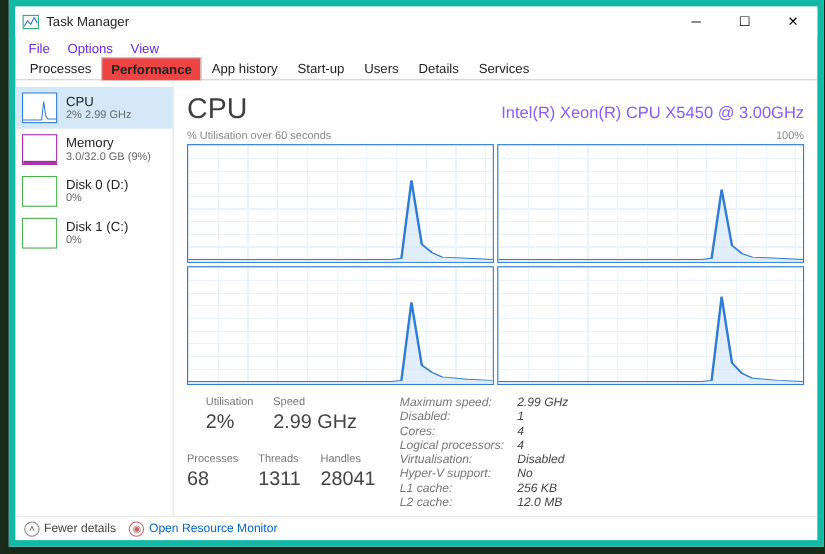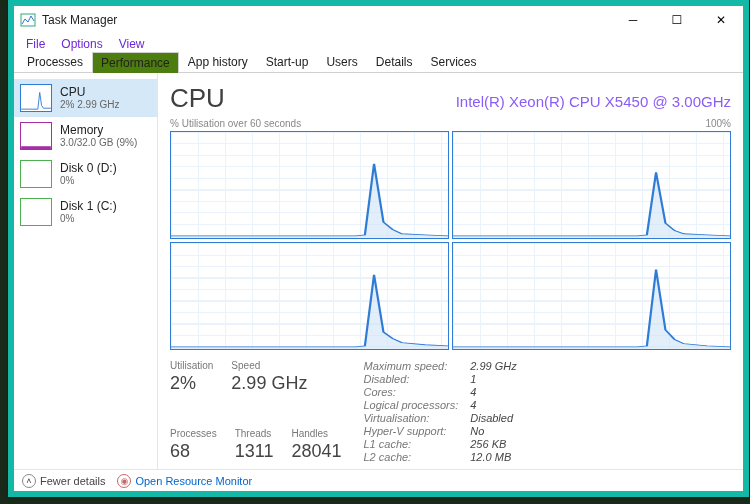--- a/index.html
+++ b/index.html
@@ -56,22 +56,23 @@
   .tab {
     padding: 3px 8px 3px 8px;
     font-size: 12px;
     color: #222;
     border: 1px solid transparent;
     border-bottom: none;
     position: relative;
   }
   .tab.active {
     border-color: #d0d0d0;
-    background: #4d7c0f;
+    background: #ef4444;
     bottom: -1px;
+    font-weight: bold;
   }
   .content {
     flex: 1;
     display: flex;
     overflow: hidden;
   }
   .sidebar {
     width: 144px;
     border-right: 1px solid #e5e5e5;
     padding-top: 6px;
@@ -274,21 +275,21 @@
           </div>
         <div class="chart">
             <svg viewBox="0 0 100 100" preserveAspectRatio="none">
               <polygon points="0,100 0.0,98.0 8.3,98.0 16.7,98.0 25.0,98.0 33.3,98.0 41.7,98.0 50.0,98.0 58.3,98.0 66.7,98.0 70.0,97.0 73.3,25.0 76.7,82.0 80.0,91.0 83.3,95.0 91.7,97.0 100.0,98.0 100,100" fill="#cfe3f7" opacity="0.6"></polygon>
               <polyline points="0.0,98.0 8.3,98.0 16.7,98.0 25.0,98.0 33.3,98.0 41.7,98.0 50.0,98.0 58.3,98.0 66.7,98.0 70.0,97.0 73.3,25.0 76.7,82.0 80.0,91.0 83.3,95.0 91.7,97.0 100.0,98.0" fill="none" stroke="#2e7cd6" stroke-width="0.8"></polyline>
             </svg>
           </div>
       </div>
 
       <div class="stats">
-        <div style="display:flex; gap:34px; flex-direction:column;">
+        <div style="display:flex; gap:18px; flex-direction:column;align-items:center;">
           <div style="display:flex; gap:18px;">
             <div class="stat-col">
               <span class="stat-label">Utilisation</span>
               <span class="stat-big">2%</span>
             </div>
             <div class="stat-col">
               <span class="stat-label">Speed</span>
               <span class="stat-big">2.99 GHz</span>
             </div>
           </div>

